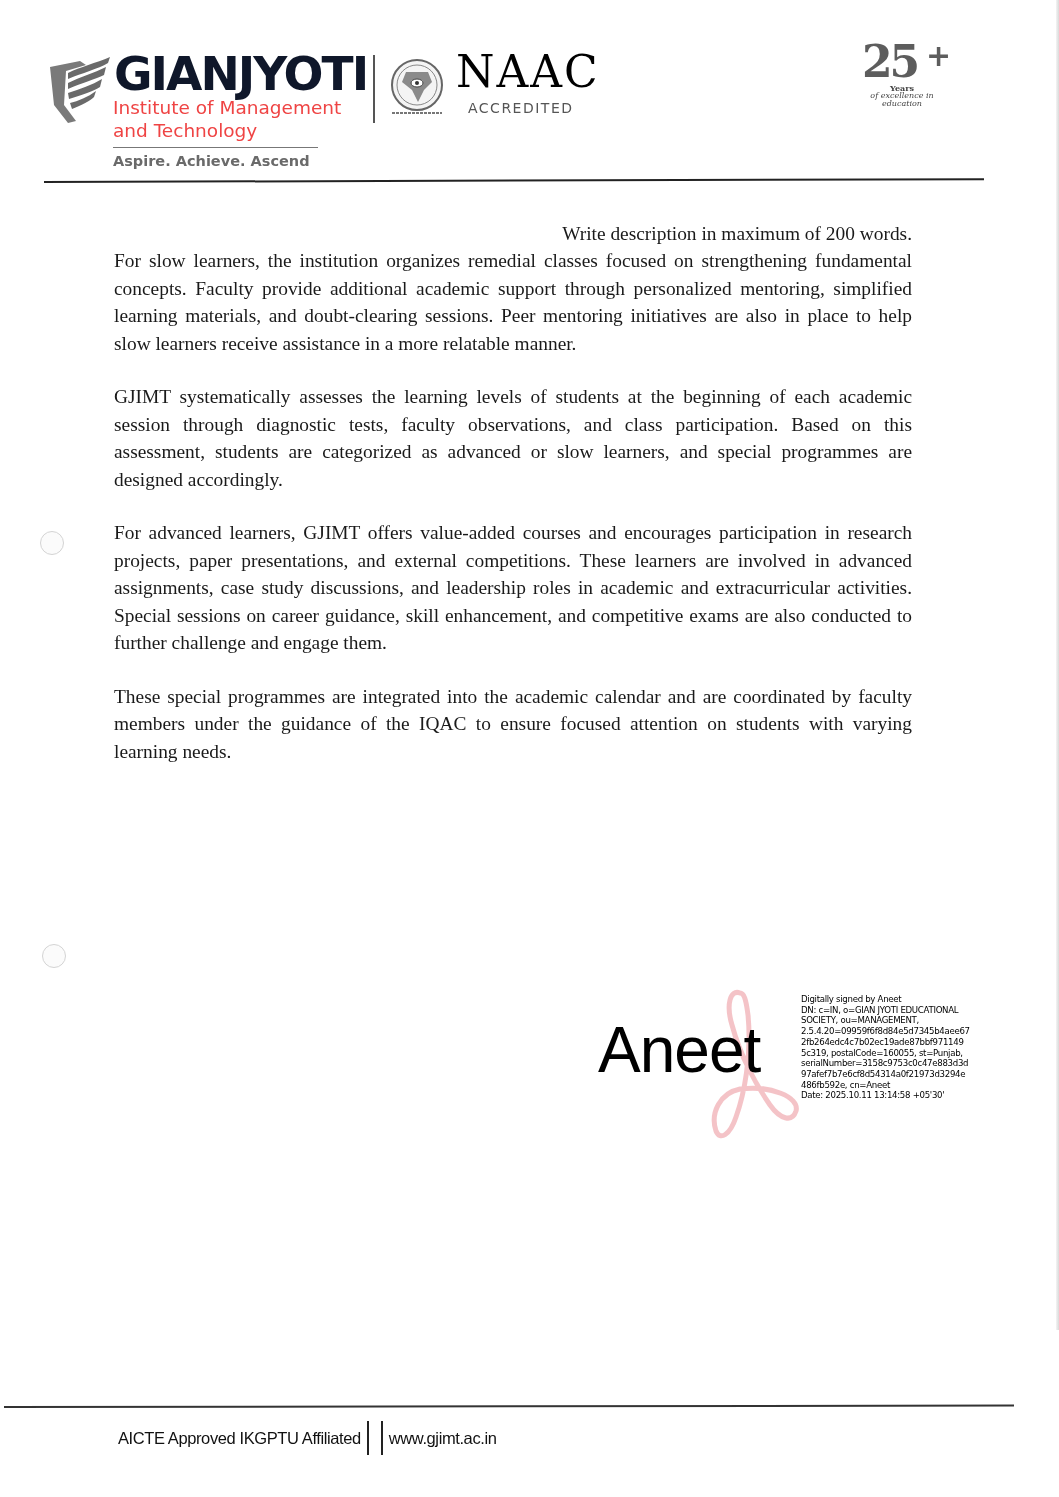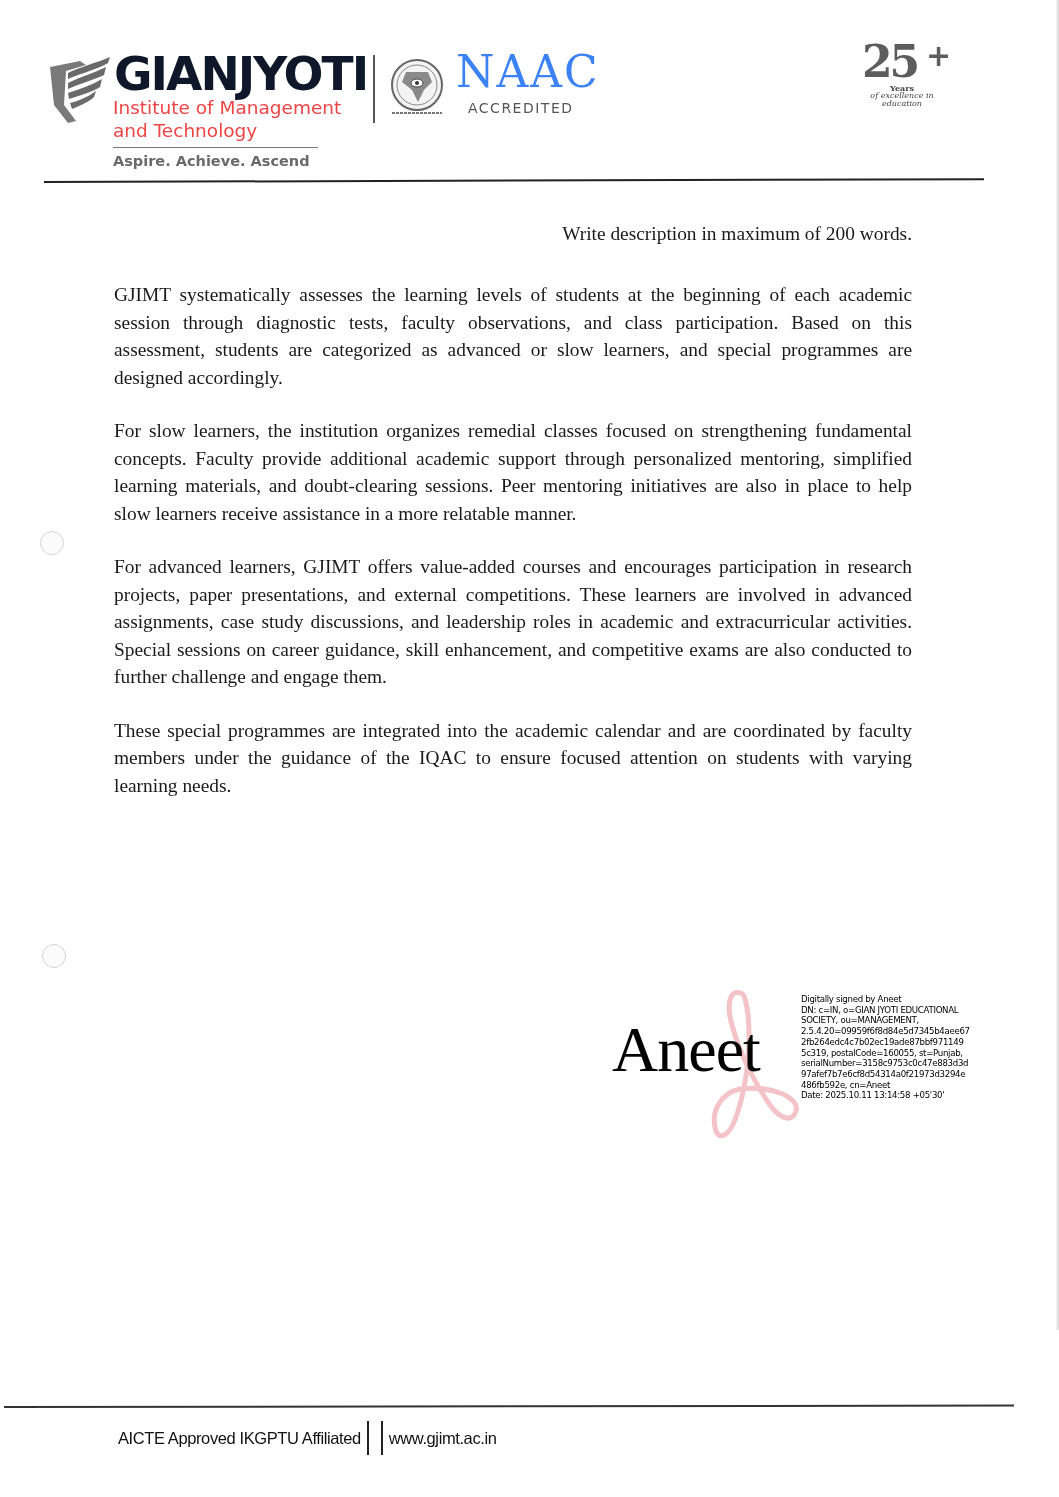--- a/index.html
+++ b/index.html
@@ -24,21 +24,21 @@
     }
     .brand-rule { position: absolute; left: 113px; top: 147px; width: 205px; height: 1px; background: #777; }
     .brand-tagline {
       position: absolute; left: 113px; top: 153px; font-family: "DejaVu Sans", sans-serif;
       font-weight: bold; font-size: 14.5px; color: #6a6a6a;
     }
     .header-divider { position: absolute; left: 373px; top: 55px; width: 2px; height: 68px; background: #555; }
     .naac-seal { position: absolute; left: 388px; top: 58px; width: 58px; height: 58px; }
     .naac-word {
       position: absolute; left: 456px; top: 50px; font-family: "DejaVu Serif", serif;
-      font-size: 44px; color: #3b82f6; letter-spacing: 2px; line-height: 1;
+      font-size: 44px; color: #000000; letter-spacing: 2px; line-height: 1;
     }
     .naac-accredited {
       position: absolute; left: 468px; top: 100px; font-family: "DejaVu Sans", sans-serif;
       font-size: 14px; letter-spacing: 1.5px; color: #555;
     }
     .years-badge { position: absolute; left: 862px; top: 40px; width: 85px; height: 80px; }
     .years-num {
       position: absolute; left: 0; top: 0; font-family: "DejaVu Serif", serif; font-weight: bold;
       font-size: 44px; color: #5d5d5d; line-height: 1; letter-spacing: -3px;
     }
@@ -59,22 +59,22 @@
     .instruction { margin: 0 0 0 16px; line-height: 27px; text-align: right; }
     .para { margin: 0; text-align: justify; line-height: 27.5px; }
     .para + .para { margin-top: 26px; }
     .p1 { margin-top: 34px; }
     
     .punch { position: absolute; width: 22px; height: 22px; border-radius: 50%; border: 1px solid #d4d4d4; background: #fbfbfb; }
     .punch-1 { left: 40px; top: 531px; }
     .punch-2 { left: 42px; top: 944px; }
     
     .sig-name {
-      position: absolute; left: 598px; top: 1018px; font-family: Liberation Serif, serif;
-      font-size: 64px; color: #000; line-height: 1; letter-spacing: -1px; margin-left: 14px;
+      position: absolute; left: 598px; top: 1018px; font-family: Liberation Sans, sans-serif;
+      font-size: 64px; color: #000; line-height: 1; letter-spacing: -1px;
     }
     .sig-logo { position: absolute; left: 700px; top: 985px; width: 110px; height: 160px; }
     .sig-details {
       position: absolute; left: 801px; top: 994px; font-family: "DejaVu Sans", sans-serif;
       font-size: 8.6px; line-height: 10.7px; color: #000; letter-spacing: -0.3px;
     }
     .sig-details div { white-space: nowrap; }
     
     .footer-rule {
       position: absolute; left: 4px; top: 1406px; width: 1010px; height: 2px; background: #333;
@@ -130,22 +130,22 @@
     </div>
   </div>
 </div>
 <div class="header-rule"></div>
 
 <div class="punch punch-1"></div>
 <div class="punch punch-2"></div>
 
 <div class="content">
   <p class="instruction">Write description in maximum of 200 words.</p>
+  <p class="para">For slow learners, the institution organizes remedial classes focused on strengthening fundamental concepts. Faculty provide additional academic support through personalized mentoring, simplified learning materials, and doubt-clearing sessions. Peer mentoring initiatives are also in place to help slow learners receive assistance in a more relatable manner.</p>
   <p class="para p1">GJIMT systematically assesses the learning levels of students at the beginning of each academic session through diagnostic tests, faculty observations, and class participation. Based on this assessment, students are categorized as advanced or slow learners, and special programmes are designed accordingly.</p>
-  <p class="para">For slow learners, the institution organizes remedial classes focused on strengthening fundamental concepts. Faculty provide additional academic support through personalized mentoring, simplified learning materials, and doubt-clearing sessions. Peer mentoring initiatives are also in place to help slow learners receive assistance in a more relatable manner.</p>
   <p class="para">For advanced learners, GJIMT offers value-added courses and encourages participation in research projects, paper presentations, and external competitions. These learners are involved in advanced assignments, case study discussions, and leadership roles in academic and extracurricular activities. Special sessions on career guidance, skill enhancement, and competitive exams are also conducted to further challenge and engage them.</p>
   <p class="para">These special programmes are integrated into the academic calendar and are coordinated by faculty members under the guidance of the IQAC to ensure focused attention on students with varying learning needs.</p>
 </div>
 
 <div>
   <svg class="sig-logo" viewBox="0 0 110 160">
     <path d="M40 8 C30 4 26 20 32 40 C40 70 56 100 70 120 C80 134 92 138 96 126 C100 112 70 100 40 104 C20 108 10 128 16 146 C20 156 30 150 36 132 C44 110 52 70 48 30 C46 14 44 8 40 8 Z" fill="none" stroke="#f2b8bd" stroke-width="5" opacity="0.85"></path>
   </svg>
   <div class="sig-name">Aneet</div>
   <div class="sig-details">

